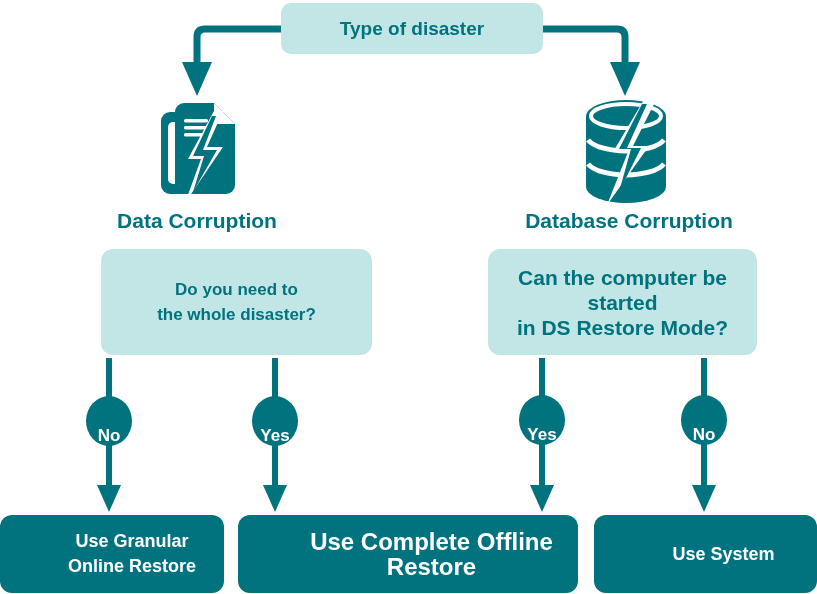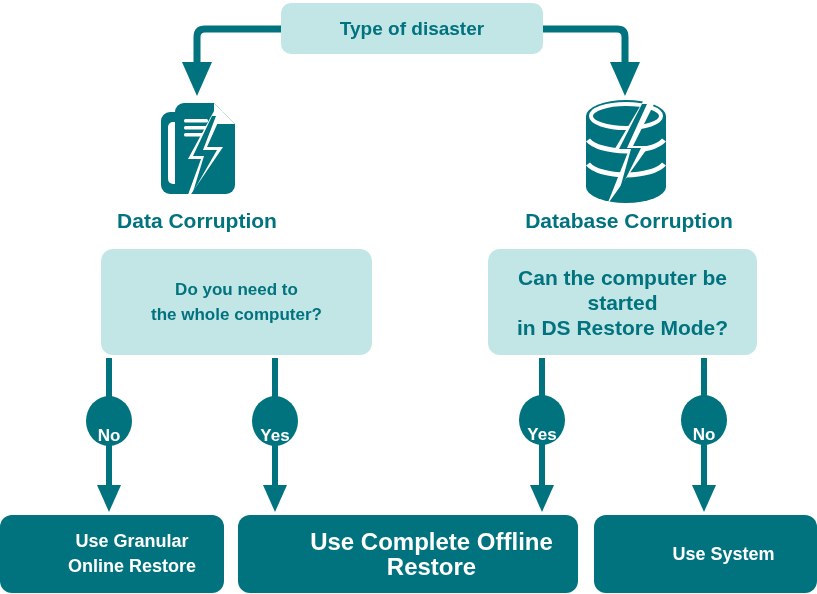--- a/index.html
+++ b/index.html
@@ -142,21 +142,21 @@
       <polygon fill="#ffffff" points="62,-2 30,52 45,52 24,105 66,46 50,46 74,-2"></polygon>
       <polygon fill="#00737e" points="59,4 36,49 48,49 36,92 58,48 44,48 64,4"></polygon>
     </svg>
   </div>
 
   <div class="branch-label" id="label-db">Database Corruption</div>
 
   <div class="node box-light" id="q-left">
     <div>
       <div>Do you need to</div>
-      <div>the whole computer?</div>
+      <div>the whole disaster?</div>
     </div>
   </div>
 
   <div class="node box-light" id="q-right">
     <div>
       <div>Can the computer be</div>
       <div>started</div>
       <div>in DS Restore Mode?</div>
     </div>
   </div>

